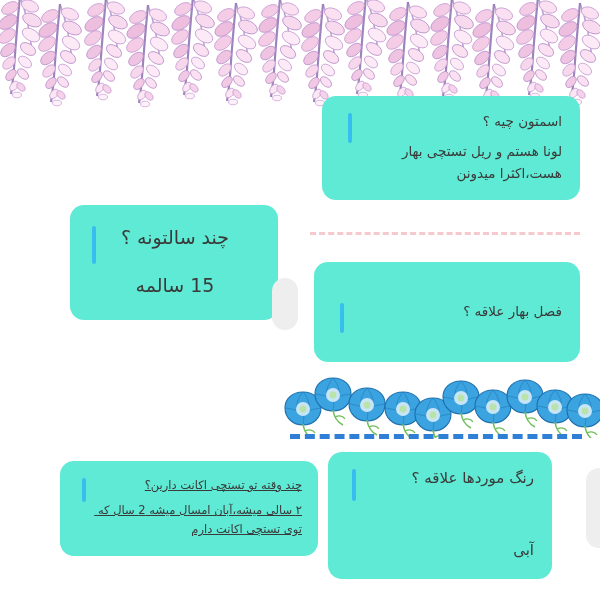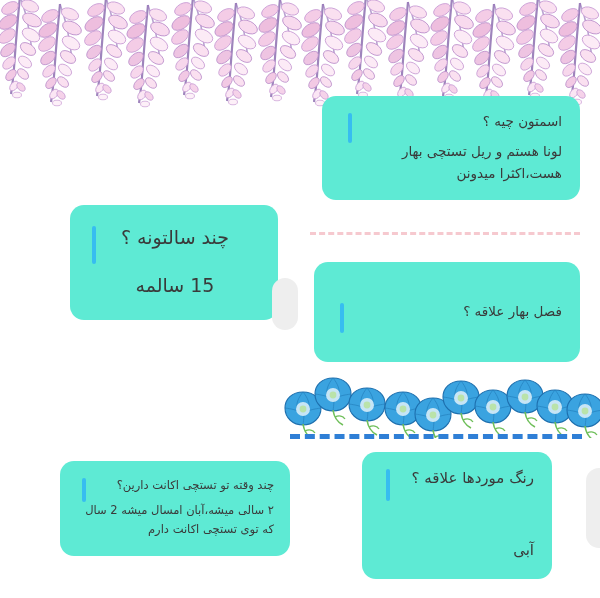--- a/index.html
+++ b/index.html
@@ -88,32 +88,33 @@
     min-height: 100px;
     padding: 14px 18px 16px 26px;
     font-size: 13.5px;
   }
   #bubble-season .accent { height: 30px; top: 3px; }
 
   
   #bubble-account {
     left: 60px;
     top: 461px;
-    width: 230px;
+    width: 258px;
     min-height: 95px;
     padding: 12px 16px 14px 22px;
     font-size: 11.5px;
+    text-decoration: underline;
   }
   #bubble-account .accent { height: 24px; top: 2px; }
 
   
   #bubble-color {
     right: 48px;
     top: 452px;
-    width: 190px;
+    width: 224px;
     min-height: 101px;
     padding: 14px 18px 16px 24px;
     font-size: 15px;
     gap: 32px;
   }
   #bubble-color .accent { height: 32px; top: 3px; }
   #bubble-color .a-text { margin-top: 1.0em; }
 
   
   .bubble-sliver {

